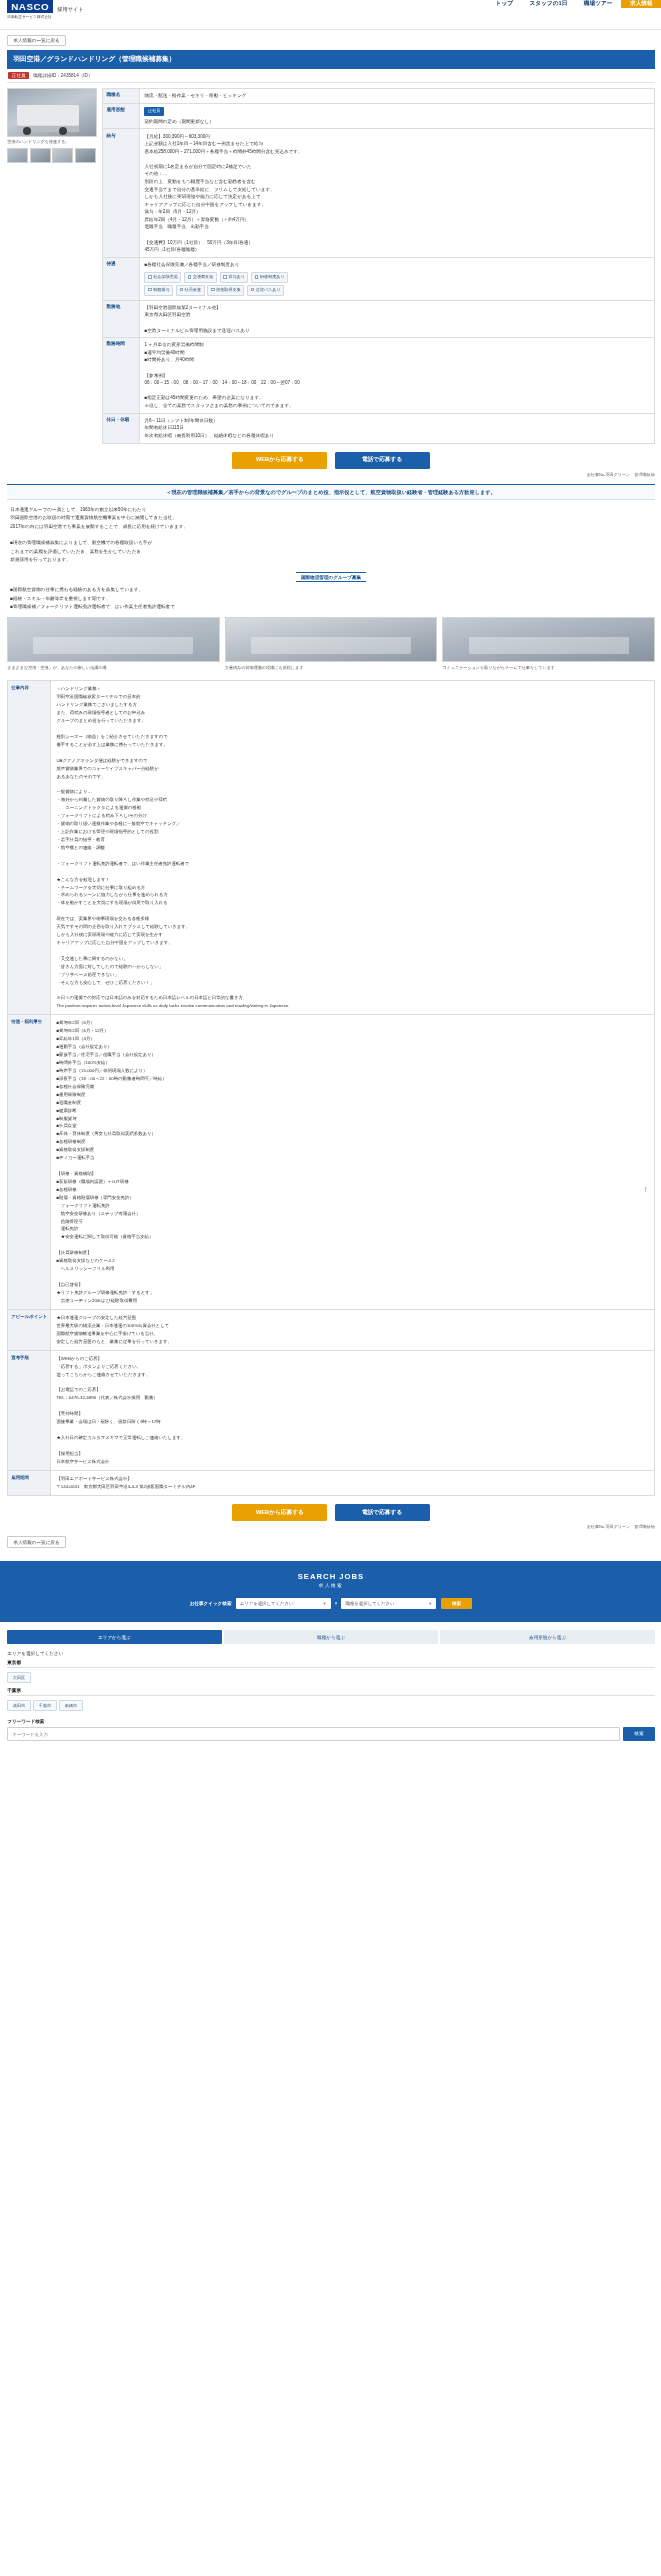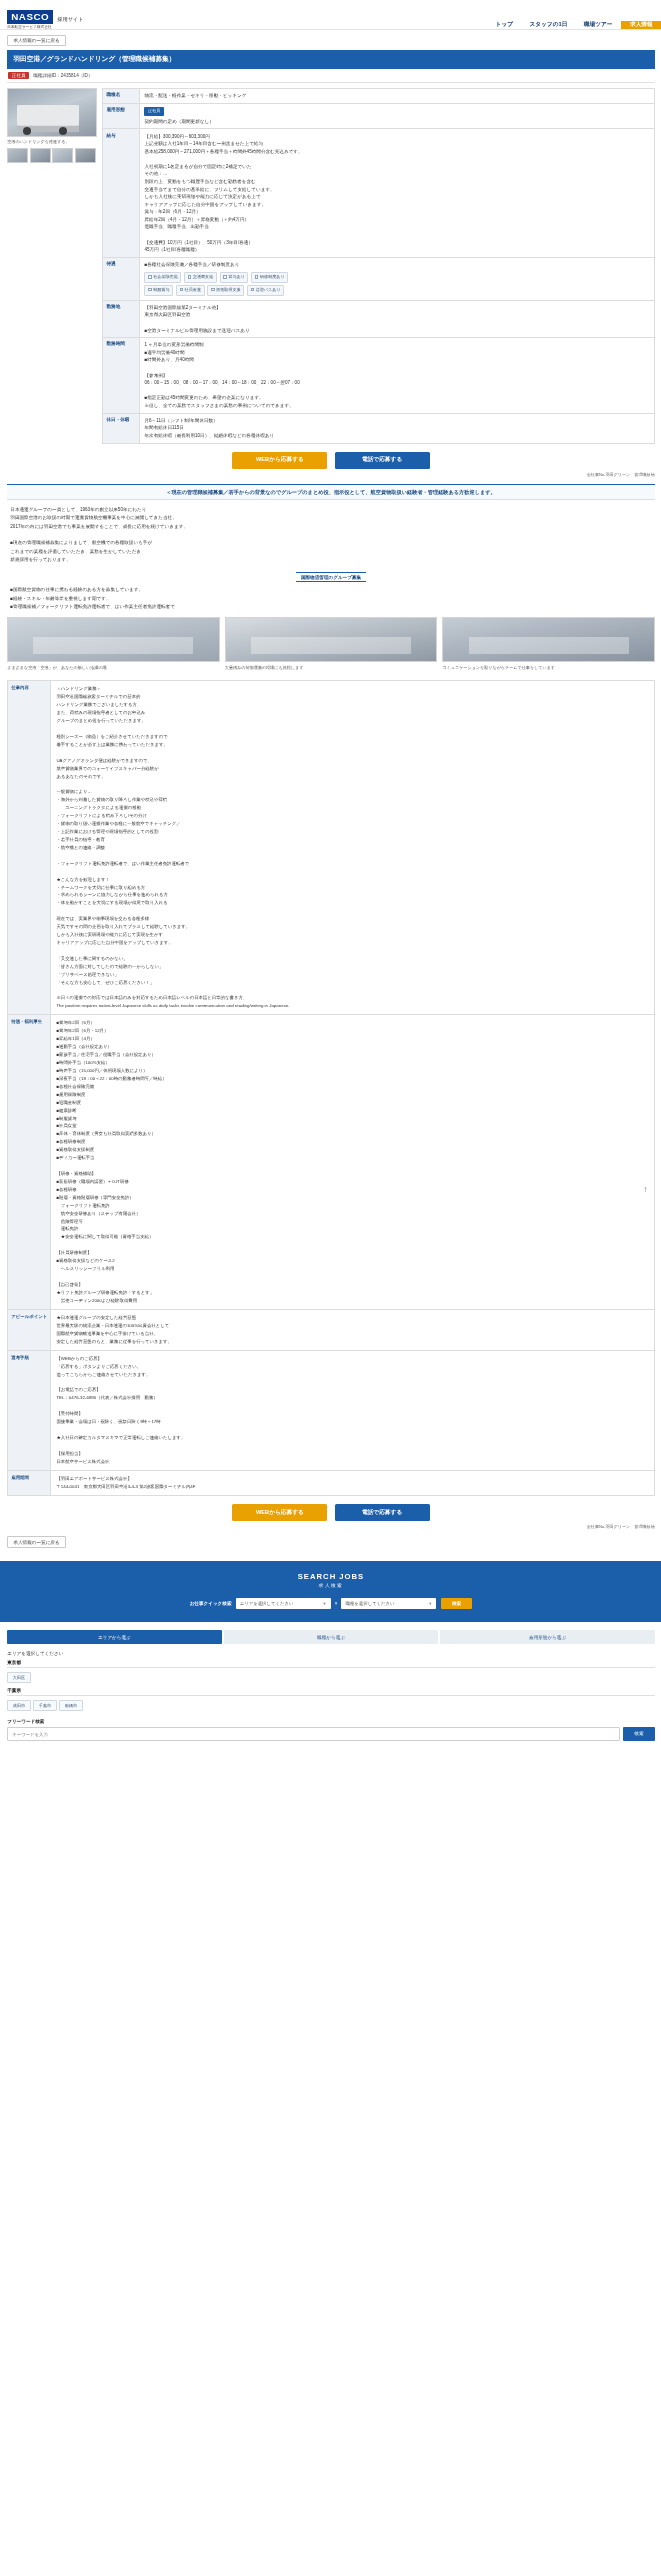--- a/index.html
+++ b/index.html
@@ -12,21 +12,21 @@
     font-size:5.7px;
     -webkit-font-smoothing:antialiased;
   }
   .page { width:662px; margin:0 auto; background:#fff; }
 
   
   .site-header {
     height:30px;
     background:#fff;
     display:flex;
-    align-items:flex-end;
+    align-items:flex-start;
     border-bottom:0.5px solid #e4e4e4;
   }
   .logo-wrap { display:flex; align-items:center; padding-left:7.2px; }
   .logo-box {
     background:#0b3d91;
     color:#fff;
     font-weight:bold;
     font-size:9.8px;
     letter-spacing:0.5px;
     padding:2.1px 4.1px 1.5px 4.1px;

